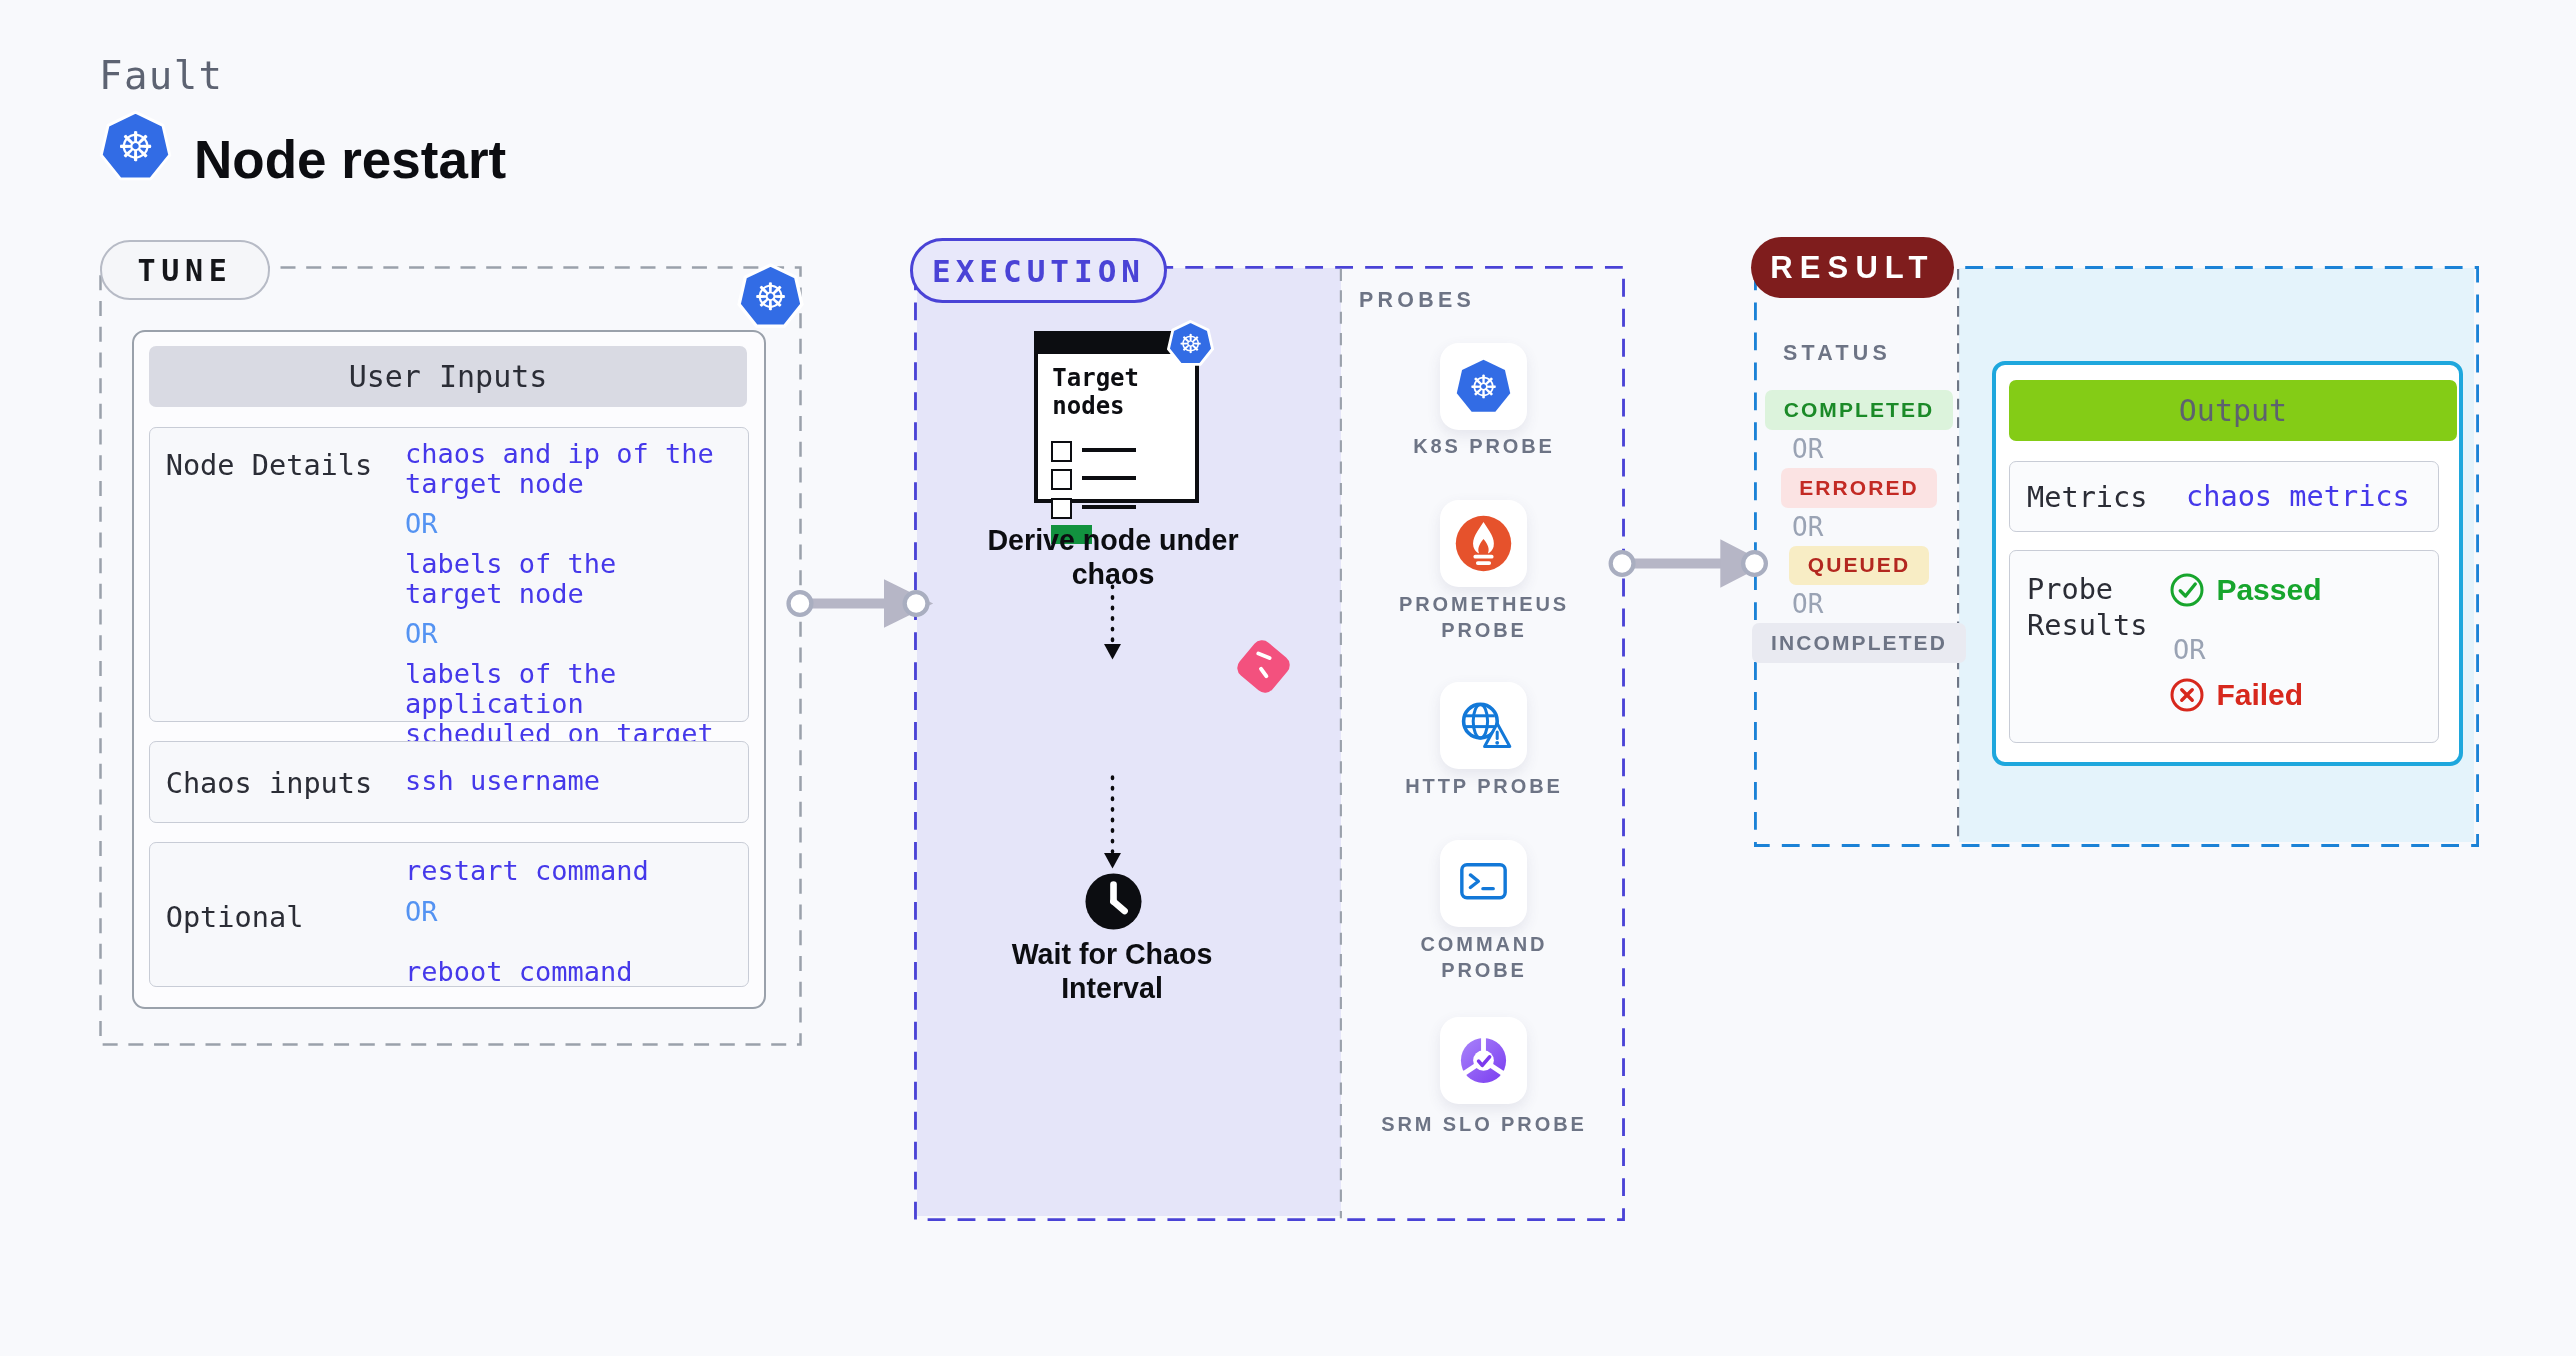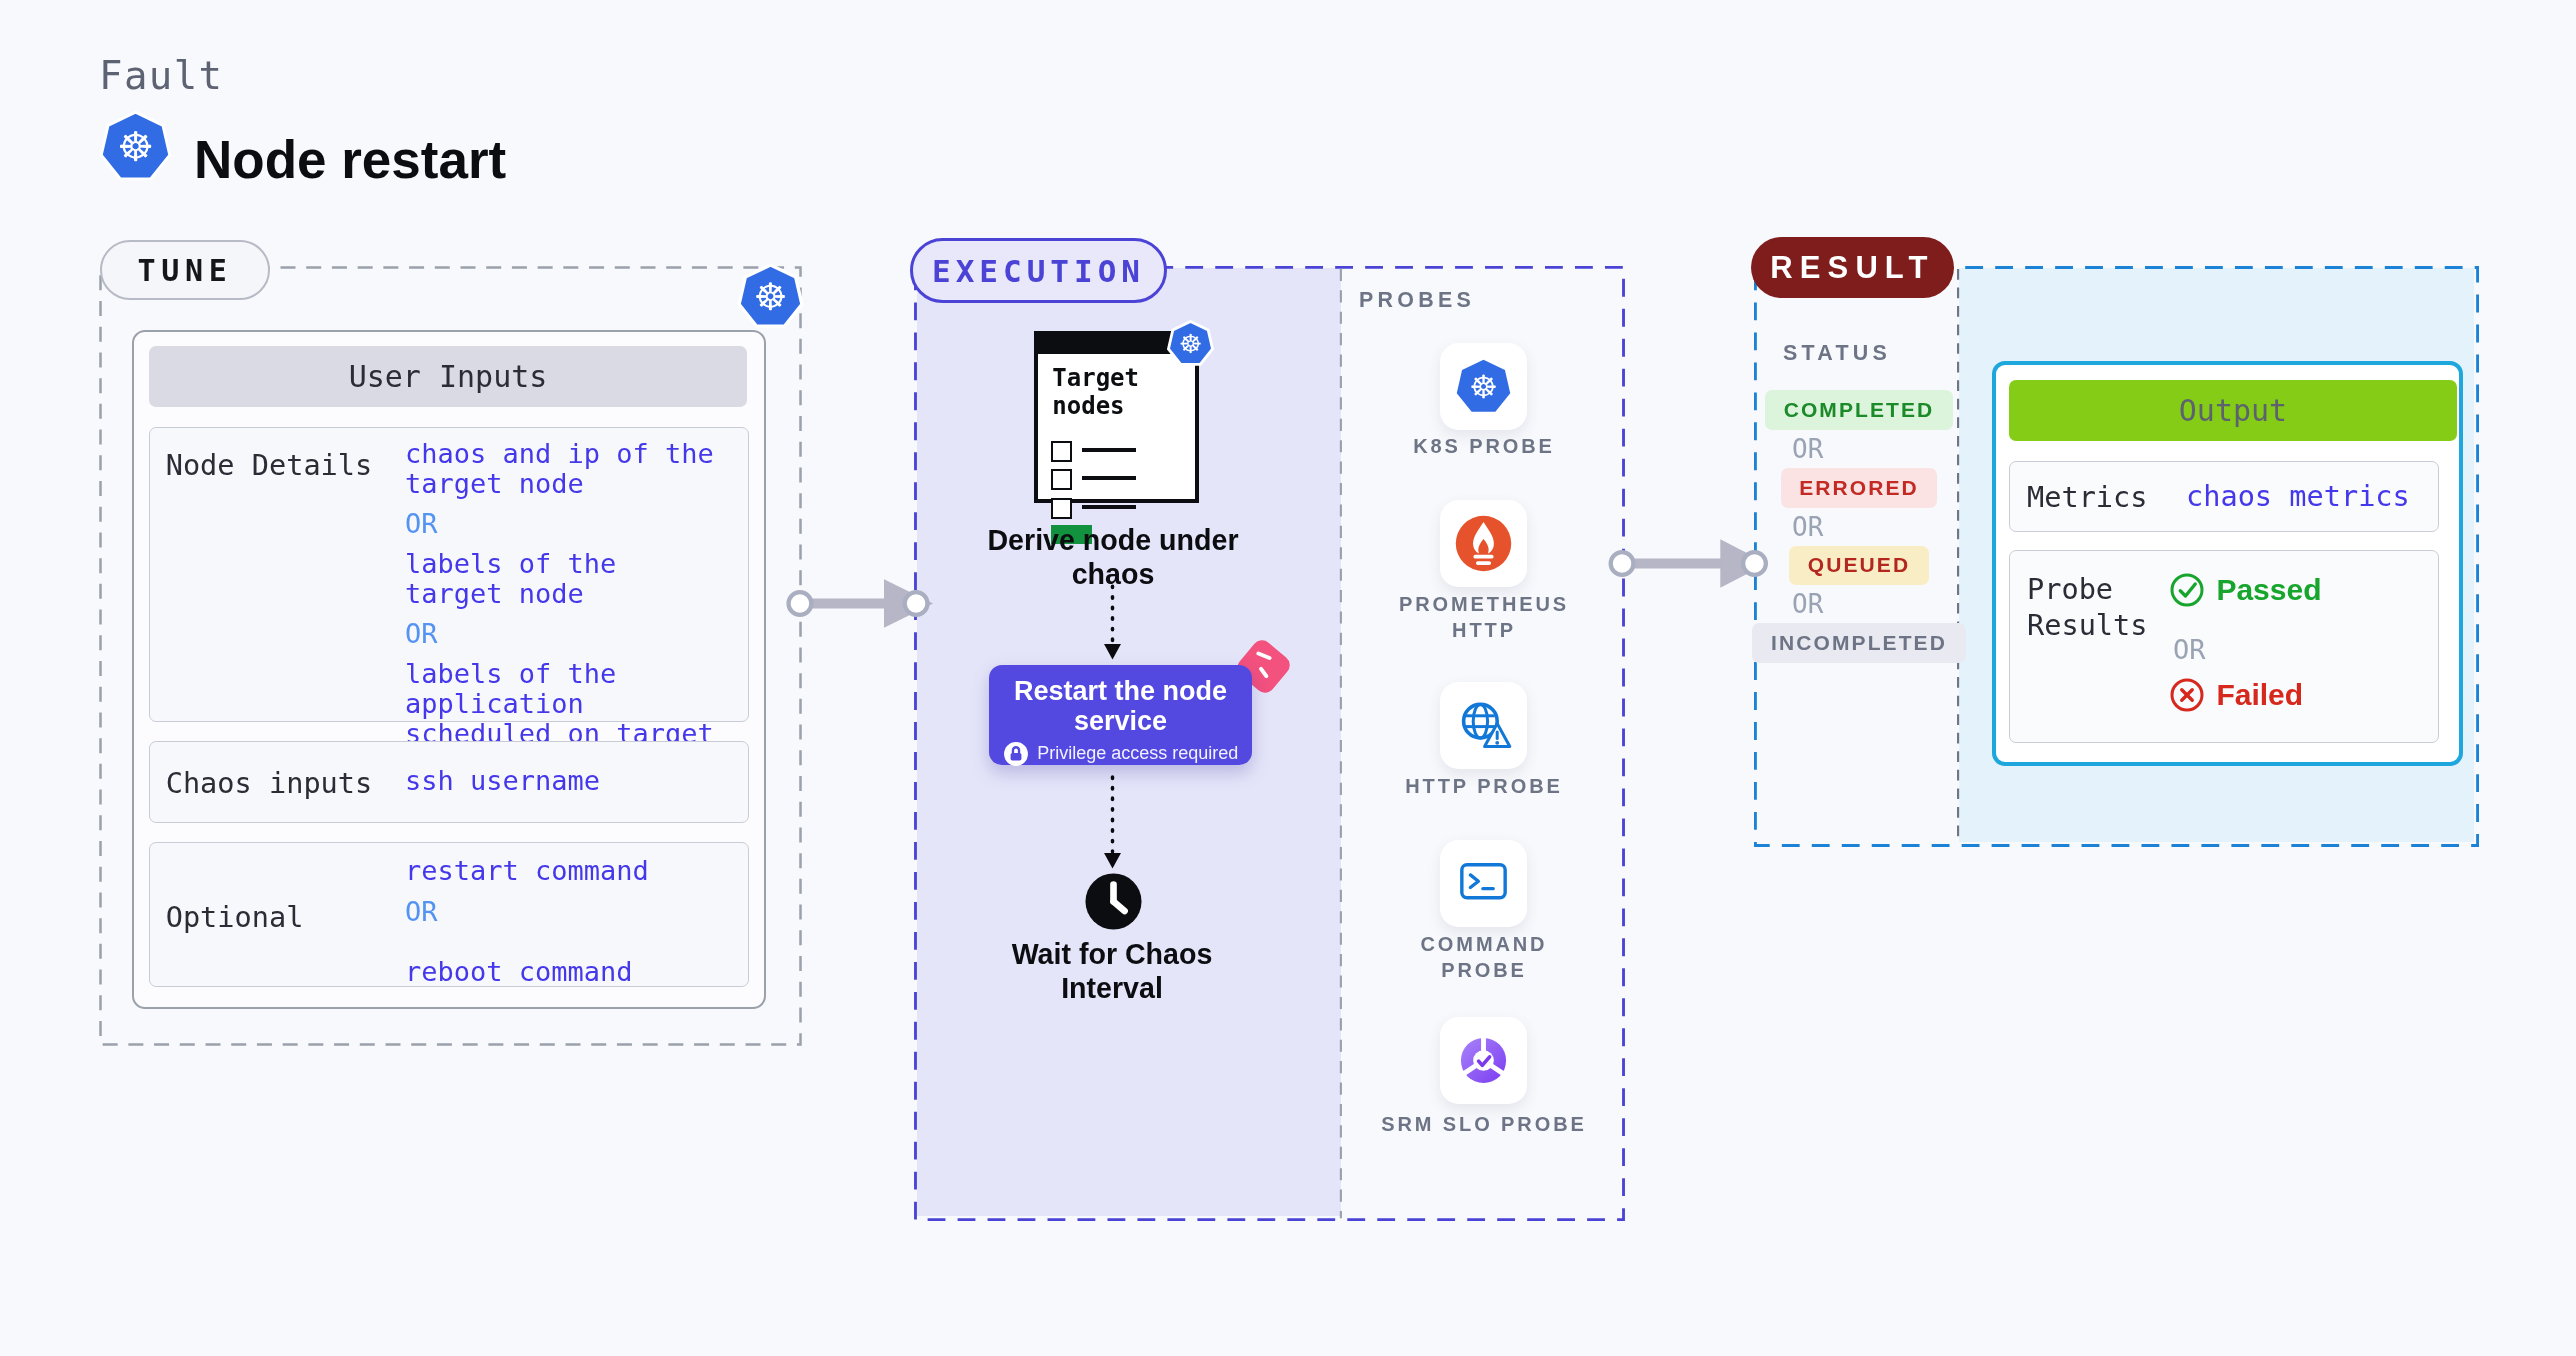--- a/index.html
+++ b/index.html
@@ -194,34 +194,20 @@
 
   <svg class="abs" style="left:1097px;top:584px;z-index:4;" width="31" height="79" viewBox="0 0 44 110">
     <line class="dotline" x1="22" y1="2" x2="22" y2="82"></line>
     <polygon points="10,84 34,84 22,106" fill="#0b0b0f"></polygon>
   </svg>
 
   <div class="abs pink-icon">
       <div class="m1"></div>
       <div class="m2"></div>
     </div>
-  <div class="abs restart-card">
-    <div class="restart-title">
-      <div>Restart the node</div>
-      <div>service</div>
-    </div>
-    <div class="restart-note">
-      <svg width="26" height="26" viewBox="0 0 24 24">
-        <circle cx="12" cy="12" r="11" fill="#ffffff"></circle>
-        <rect x="7" y="11" width="10" height="7" rx="1.6" fill="#5349e0"></rect>
-        <path d="M9.2 11 V8.6 a2.8 2.8 0 0 1 5.6 0 V11" fill="none" stroke="#5349e0" stroke-width="2.2"></path>
-      </svg>
-      <span>Privilege access required</span>
-    </div>
-  </div>
 
   <svg class="abs" style="left:1097px;top:775px;z-index:4;" width="31" height="97" viewBox="0 0 44 136">
     <line class="dotline" x1="22" y1="2" x2="22" y2="108"></line>
     <polygon points="10,110 34,110 22,132" fill="#0b0b0f"></polygon>
   </svg>
 
   <svg class="abs" style="left:1084px;top:872px;z-index:4;" width="59" height="59" viewBox="0 0 80 80">
     <circle cx="40" cy="40" r="38" fill="#0c0d11"></circle>
     <line x1="40" y1="40" x2="40" y2="17" stroke="#ffffff" stroke-width="9" stroke-linecap="round"></line>
     <line x1="40" y1="40" x2="55" y2="53" stroke="#ffffff" stroke-width="9" stroke-linecap="round"></line>
@@ -242,21 +228,21 @@
   <div class="abs sans probe-name" style="top:433px;">K8S PROBE</div>
 
   <div class="abs probe-card" style="left:1440px;top:500px;">
     <svg width="63" height="63" viewBox="0 0 100 100">
       <circle cx="50" cy="50" r="44" fill="#e6522c"></circle>
       <path d="M50 16 C41 30 31 42 34 55 C35.5 60.5 39 63.5 43 66 C40 59 42.5 52 50 43 C57.5 52 60 59 57 66 C61 63.5 64.5 60.5 66 55 C69 42 59 30 50 16 Z" fill="#ffffff"></path>
       <rect x="34" y="68" width="32" height="6" rx="3" fill="#ffffff"></rect>
       <rect x="38" y="78" width="24" height="6" rx="3" fill="#ffffff"></rect>
     </svg>
   </div>
-  <div class="abs sans probe-name" style="top:591px;">PROMETHEUS HTTP</div>
+  <div class="abs sans probe-name" style="top:591px;">PROMETHEUS PROBE</div>
 
   <div class="abs probe-card" style="left:1440px;top:682px;">
     <svg width="60" height="60" viewBox="0 0 100 100">
       <circle cx="44" cy="42" r="28" fill="none" stroke="#1278d8" stroke-width="6"></circle>
       <ellipse cx="44" cy="42" rx="12" ry="28" fill="none" stroke="#1278d8" stroke-width="5"></ellipse>
       <line x1="20" y1="33" x2="68" y2="33" stroke="#1278d8" stroke-width="5"></line>
       <line x1="20" y1="51" x2="68" y2="51" stroke="#1278d8" stroke-width="5"></line>
       <path d="M72 46 L93 84 L51 84 Z" fill="#ffffff" stroke="#1278d8" stroke-width="5" stroke-linejoin="round"></path>
       <line x1="72" y1="60" x2="72" y2="71" stroke="#1278d8" stroke-width="5" stroke-linecap="round"></line>
       <circle cx="72" cy="78" r="3.2" fill="#1278d8"></circle>

